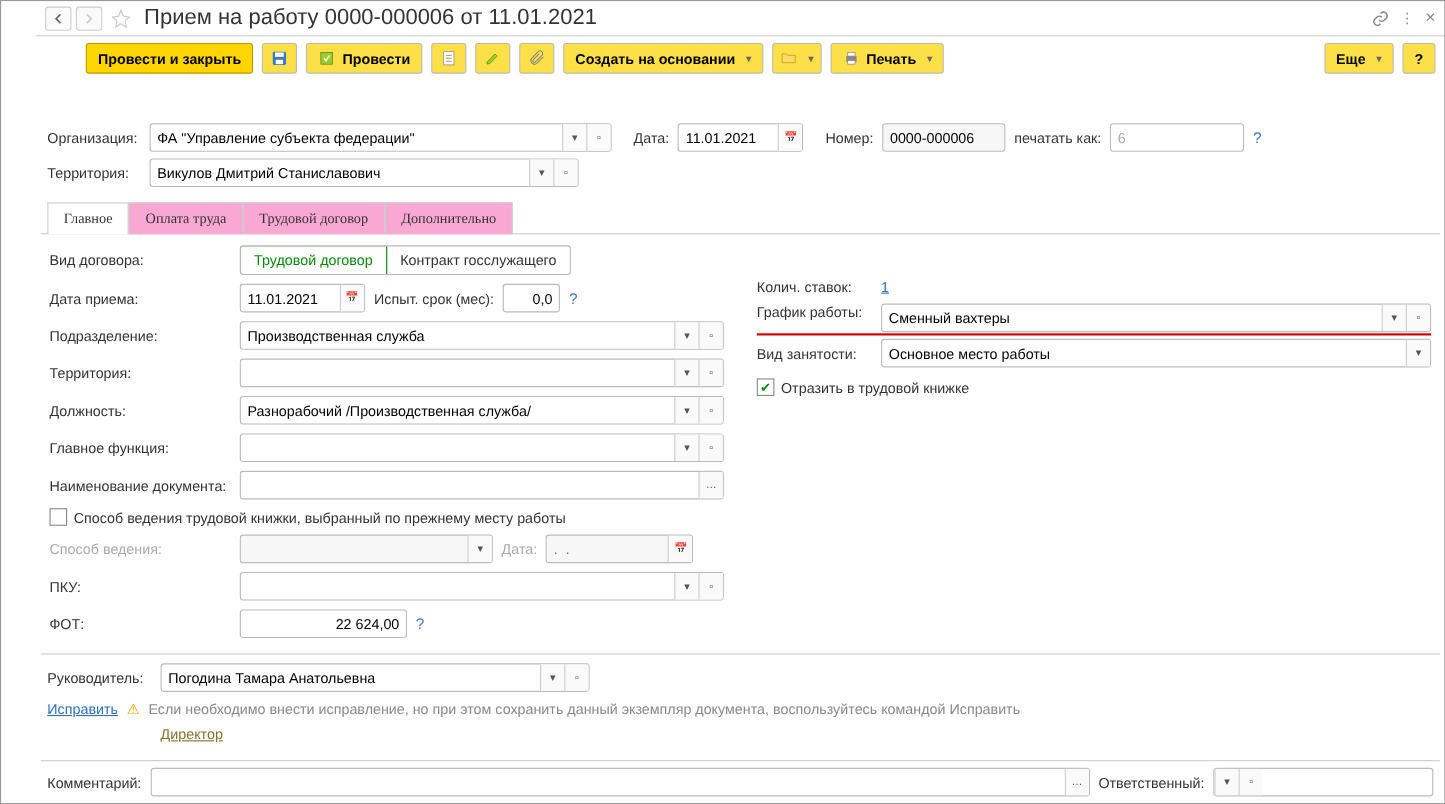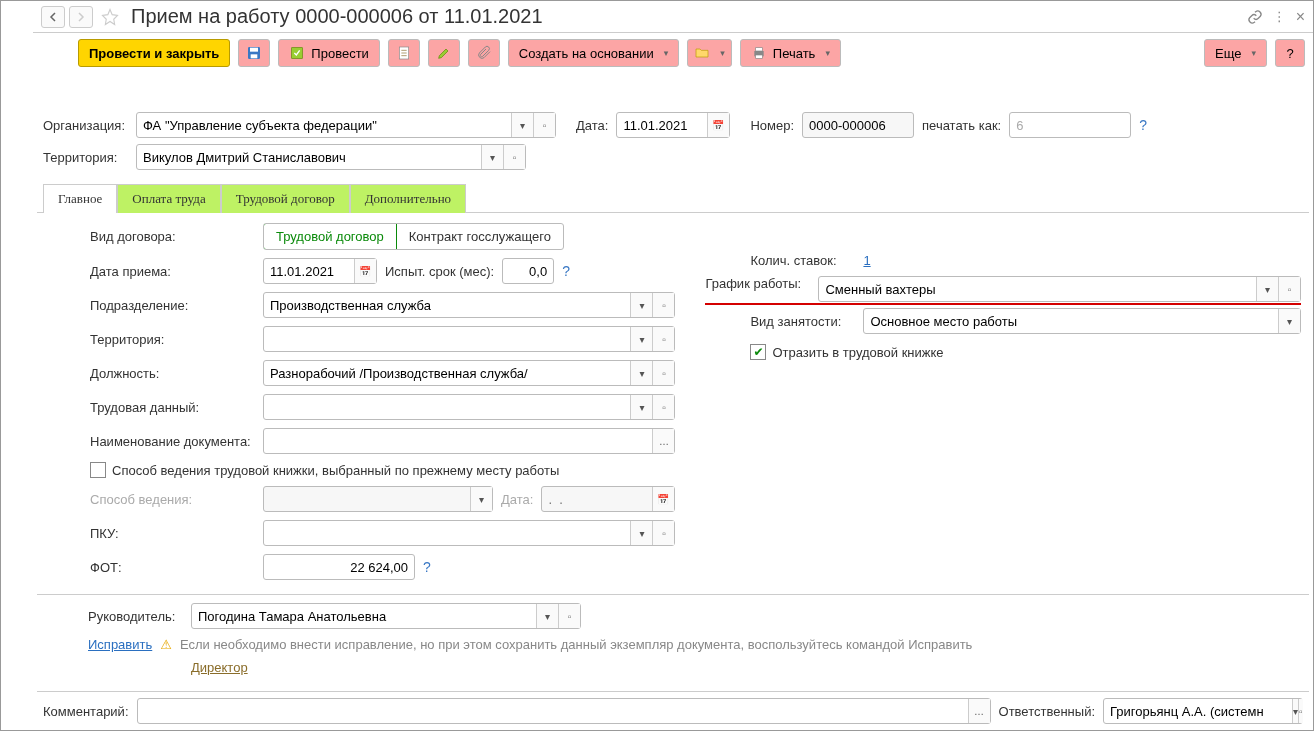--- a/index.html
+++ b/index.html
@@ -5,43 +5,43 @@
 * { box-sizing: border-box; margin: 0; padding: 0; }
 body { font-family: Arial, sans-serif; font-size: 13px; color: #333; background: #fff; }
 .window { border: 1px solid #999; width: 1314px; height: 731px; display: flex; flex-direction: column; overflow: hidden; padding-left: 32px; }
 .titlebar { display: flex; align-items: center; padding: 4px 8px; gap: 4px; border-bottom: 1px solid #ccc; }
 .nav-btn { width: 24px; height: 22px; border: 1px solid #ccc; background: #fafafa; display: inline-flex; align-items: center; justify-content: center; cursor: pointer; border-radius: 3px; }
 .nav-btn svg { width: 10px; height: 10px; }
 .star-icon { width: 18px; height: 18px; margin: 0 4px; opacity: .5; }
 .title-text { font-size: 20px; flex: 1; margin-left: 4px; }
 .tb-right { display: flex; gap: 10px; align-items: center; }
 .toolbar { display: flex; align-items: center; padding: 6px 8px; gap: 8px; }
-.btn { display: inline-flex; align-items: center; gap: 6px; border: 1px solid #bbb; background: #fca5a5; padding: 4px 10px; height: 28px; border-radius: 3px; cursor: pointer; font-size: 13px; }
+.btn { display: inline-flex; align-items: center; gap: 6px; border: 1px solid #bbb; background: #fde047; padding: 4px 10px; height: 28px; border-radius: 3px; cursor: pointer; font-size: 13px; font-weight: bold; }
 .btn.primary { background: #ffd500; border-color: #b89b00; font-weight: bold; margin-left: 37px; }
 .btn.icon-only { padding: 4px 6px; width: 32px; justify-content: center; }
 .btn.drop::after { content: "▾"; font-size: 9px; margin-left: 4px; color: #666; }
 .toolbar-spacer { flex: 1; }
 .btn.help { width: 30px; justify-content: center; }
 .content { flex: 1; overflow: auto; padding: 0 4px; display: flex; flex-direction: column; }
 .form-row { display: flex; align-items: center; gap: 8px; padding: 3px 6px; flex-wrap: wrap; }
 .lbl { width: 85px; min-width: 85px; }
 .lbl-auto { white-space: nowrap; }
 .input-wrap { display: inline-flex; border: 1px solid #bbb; border-radius: 3px; background: #fff; height: 26px; align-items: stretch; }
 .input-wrap input { border: none; outline: none; padding: 0 6px; font-size: 13px; background: transparent; }
 .input-wrap .ib { width: 22px; border-left: 1px solid #ccc; display: flex; align-items: center; justify-content: center; cursor: pointer; color: #555; font-size: 10px; background: #fafafa; }
 .input-wrap .ib:first-of-type { border-left: 1px solid #ccc; }
 .readonly { background: #f7f7f7; color: #888; }
 .qmark { color: #3a78c4; cursor: pointer; font-size: 14px; }
 .tabs { display: flex; border-bottom: 1px solid #ccc; margin-top: 10px; padding-left: 6px; gap: 0; font-family: Liberation Serif, serif; }
-.tab { padding: 6px 14px; border: 1px solid #ccc; border-bottom: none; background: #bef264; cursor: pointer; position: relative; top: 1px; }
+.tab { padding: 6px 14px; border: 1px solid #ccc; border-bottom: none; background: #f9a8d4; cursor: pointer; position: relative; top: 1px; }
 .tab.active { background: #fff; font-weight: normal; }
 .tab-body { padding: 10px 8px 6px; flex: 1; }
 .two-col { display: flex; gap: 30px; }
 .col { flex: 1; }
-.field-row { display: flex; align-items: center; gap: 8px; margin-bottom: 8px; margin-left: 45px; }
+.field-row { display: flex; align-items: center; gap: 8px; margin-bottom: 8px; }
 .col .lbl2 { width: 165px; min-width: 165px; }
 .col.right .lbl2 { width: 105px; min-width: 105px; }
 .toggle-grp { display: inline-flex; border: 1px solid #bbb; border-radius: 3px; overflow: hidden; }
 .toggle-grp .tbtn { padding: 5px 12px; cursor: pointer; border-left: 1px solid #bbb; }
 .toggle-grp .tbtn:first-child { border-left: none; border-right: 1px solid #bbb; }
 .toggle-grp .tbtn.active { background: #fff; color: #0a8a0a; border: 1px solid #0a8a0a; border-radius: 3px 0 0 3px; margin: -1px; position: relative; z-index: 1; padding: 5px 12px; }
 .link { color: #2a6fc0; text-decoration: underline; cursor: pointer; }
 .cb-wrap { display: flex; align-items: center; gap: 6px; }
 .cb { width: 16px; height: 16px; border: 1px solid #888; display: inline-flex; align-items: center; justify-content: center; font-size: 12px; color: #0a8a0a; }
 .red-underline { border-bottom: 2px solid #d40000; padding-bottom: 1px; display: flex; align-items: flex-start; gap: 8px; margin-bottom: 3px; }
@@ -216,21 +216,21 @@
           </div>
           <div class="field-row">
             <span class="lbl2">Должность:</span>
             <div class="input-wrap" style="flex:1">
               <input style="flex: 1 1 0%;" value="Разнорабочий /Производственная служба/">
               <div class="ib">▾</div>
               <div class="ib">▫</div>
             </div>
           </div>
           <div class="field-row">
-            <span class="lbl2">Трудовая данный:</span>
+            <span class="lbl2">Главное функция:</span>
             <div class="input-wrap" style="flex:1">
               <input style="flex: 1 1 0%;">
               <div class="ib">▾</div>
               <div class="ib">▫</div>
             </div>
           </div>
           <div class="field-row">
             <span class="lbl2">Наименование документа:</span>
             <div class="input-wrap" style="flex:1">
               <input style="flex: 1 1 0%;">
@@ -320,19 +320,18 @@
     </div>
 
     <div class="footer2">
       <span class="lbl-auto">Комментарий:</span>
       <div class="input-wrap" style="flex:1">
         <input style="flex: 1 1 0%;">
         <div class="ib">…</div>
       </div>
       <span class="lbl-auto">Ответственный:</span>
       <div class="input-wrap" style="width:200px">
-        <input style="flex: 1 1 0%;" value="Григорьянц А.А. (системн">
         <div class="ib">▾</div>
         <div class="ib">▫</div>
       </div>
     </div>
   </div>
 </div>
 
 </body></html>

